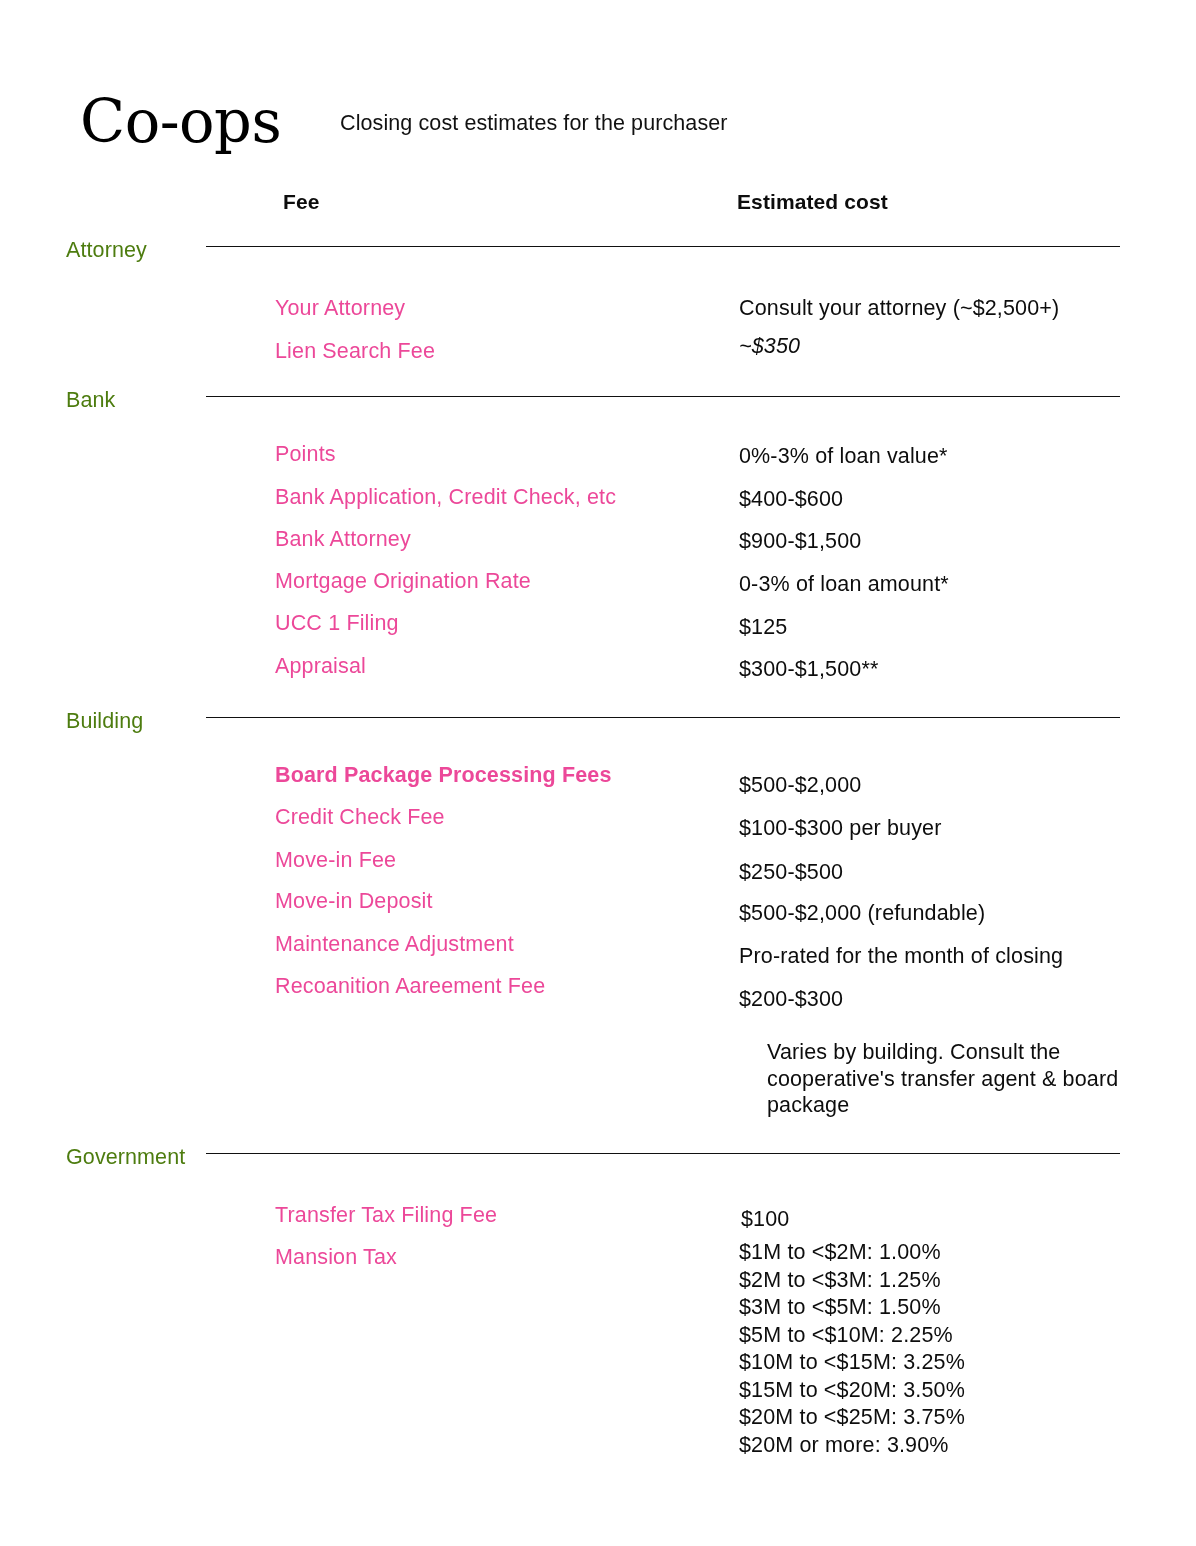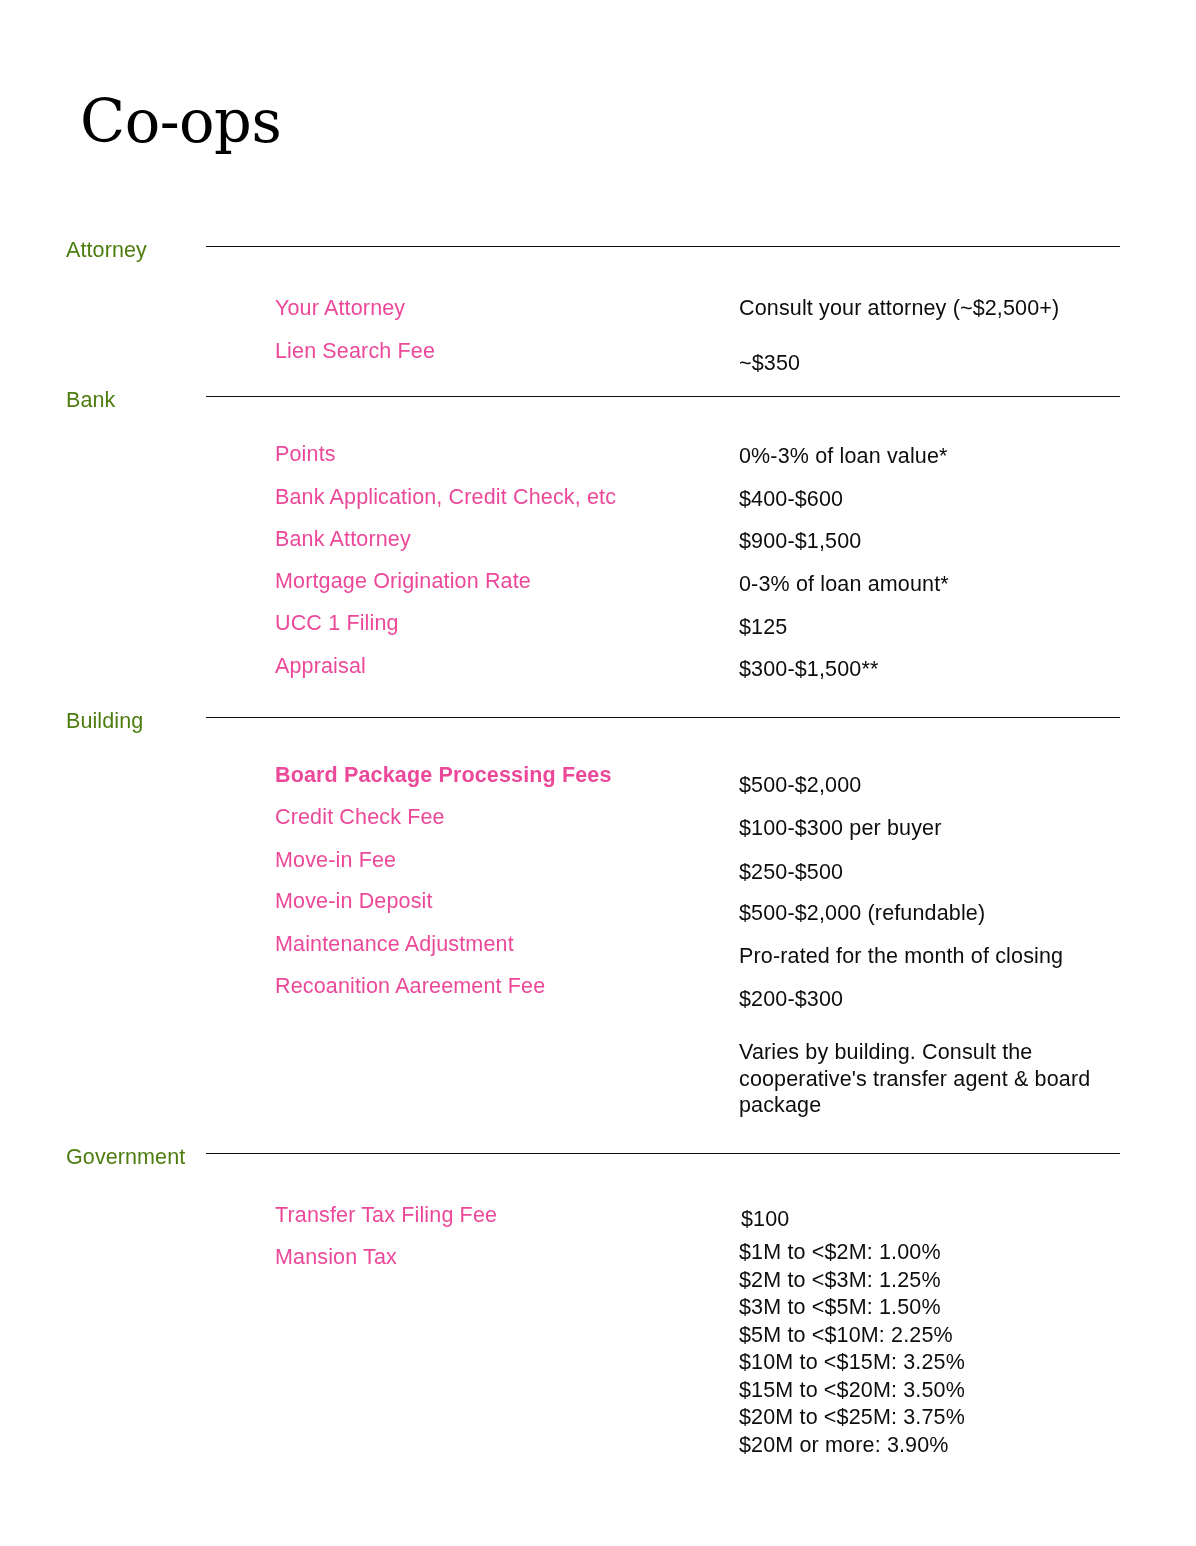--- a/index.html
+++ b/index.html
@@ -116,20 +116,21 @@
     line-height: 28px;
     font-weight: 400;
     letter-spacing: 0.15px;
     color: #0d0d0d;
     white-space: nowrap;
   }
   .fee-value.wrap {
     white-space: normal;
     width: 370px;
     line-height: 26.5px;
+    margin-left: 28px;
   }
   .fee-value.stack {
     white-space: pre-line;
     line-height: 27.5px;
   }
 
   
   .clipped-desc {
     display: inline-block;
     overflow: hidden;
@@ -138,32 +139,37 @@
     vertical-align: top;
   }
 </style>
 </head>
 <body>
 
 <div class="page">
 
   <div class="header">
     <div class="doc-title">Co-ops</div>
-  </div>
-
+    <div class="doc-subtitle">Closing cost estimates for the purchaser</div>
+  </div>
+
+  <div class="col-headers">
+    <div class="col-head fee">Fee</div>
+    <div class="col-head cost">Estimated cost</div>
+  </div>
 
   <div class="section" style="top:232px;">
     <div class="section-label" style="top:4px;">Attorney</div>
     <div class="section-rule" style="left:206px; top:14px; width:914px;"></div>
 
     <div class="fee-label" style="top:62px;">Your Attorney</div>
     <div class="fee-value" style="top:62px;">Consult your attorney (~$2,500+)</div>
 
     <div class="fee-label" style="top:105px;">Lien Search Fee</div>
-    <div class="fee-value" style="top:117px;">~$350</div>
+    <div class="fee-value" style="top:100px;font-style:italic;">~$350</div>
   </div>
 
   <div class="section" style="top:382px;">
     <div class="section-label" style="top:4px;">Bank</div>
     <div class="section-rule" style="left:206px; top:14px; width:914px;"></div>
 
     <div class="fee-label" style="top:58px;">Points</div>
     <div class="fee-value" style="top:60px;">0%-3% of loan value*</div>
 
     <div class="fee-label" style="top:101px;">Bank Application, Credit Check, etc</div>

